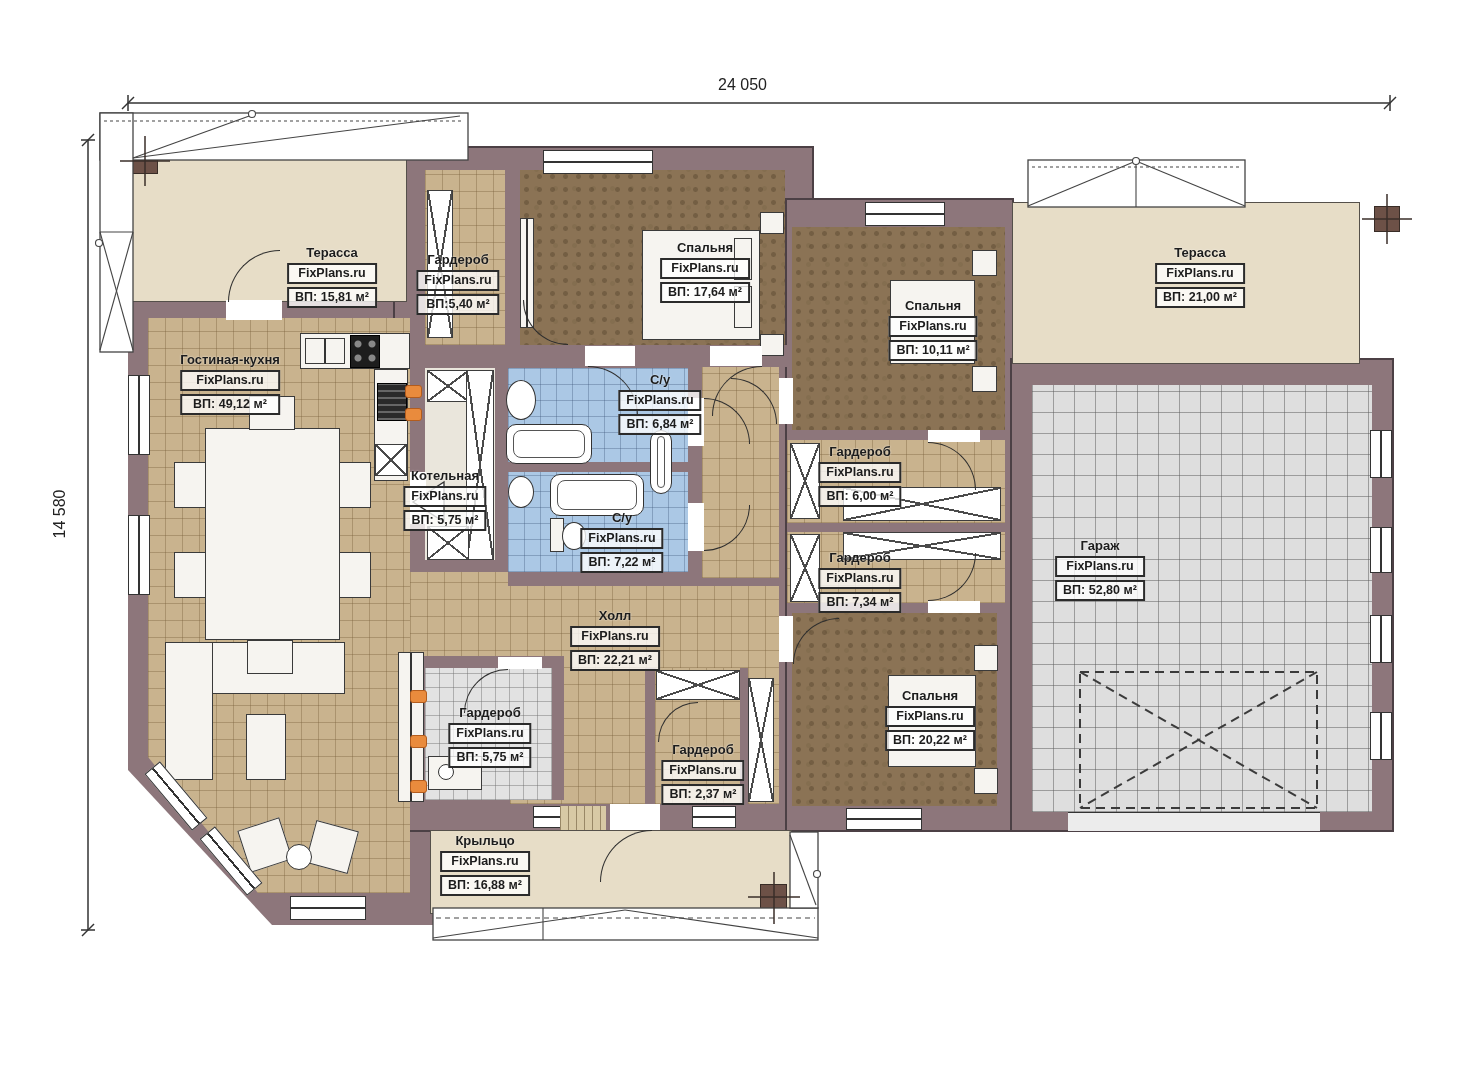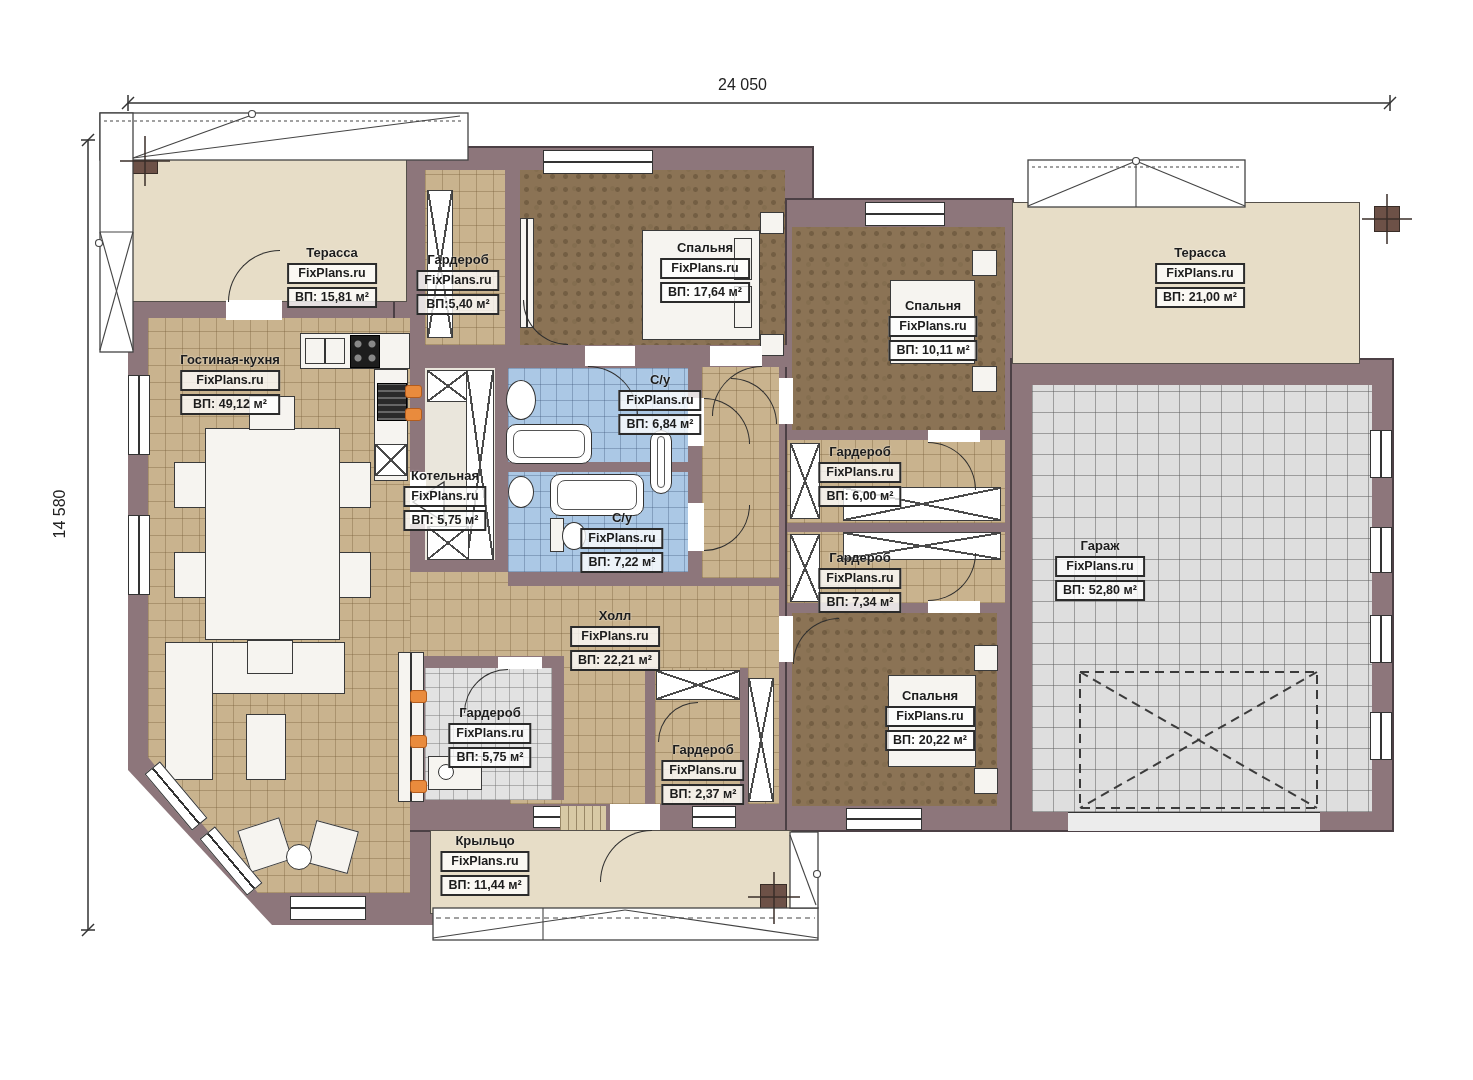--- a/index.html
+++ b/index.html
@@ -368,16 +368,16 @@
     <div class="bx">ВП: 2,37 м²</div>
   </div>
   <div class="lbl" style="left:930px;top:688px;">
     <div class="rname">Спальня</div>
     <div class="bx">FixPlans.ru</div>
     <div class="bx">ВП: 20,22 м²</div>
   </div>
   <div class="lbl" style="left:485px;top:833px;">
     <div class="rname">Крыльцо</div>
     <div class="bx">FixPlans.ru</div>
-    <div class="bx">ВП: 11,44 м²</div>
+    <div class="bx">ВП: 16,88 м²</div>
   </div>
 
 </div>
 
 </body></html>

